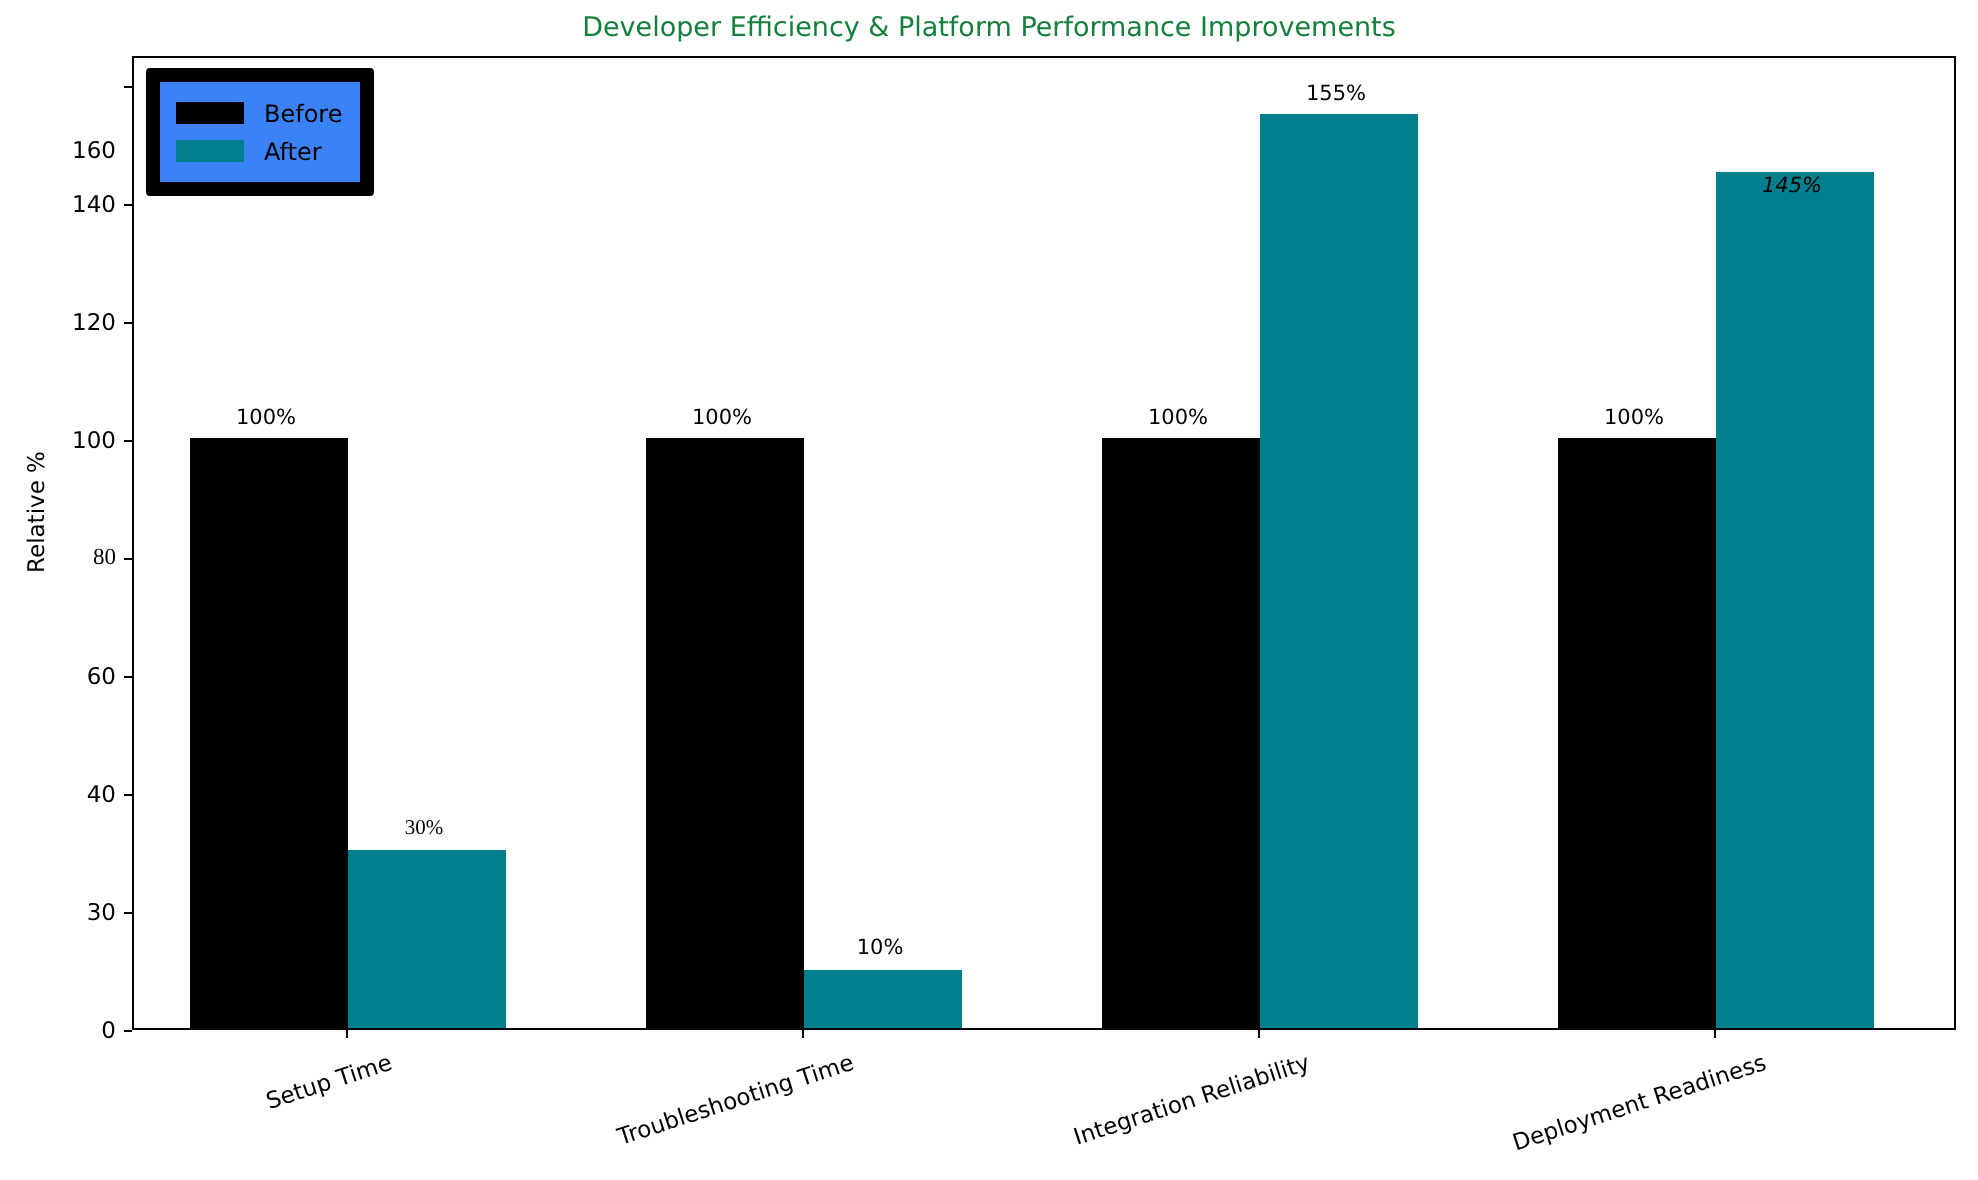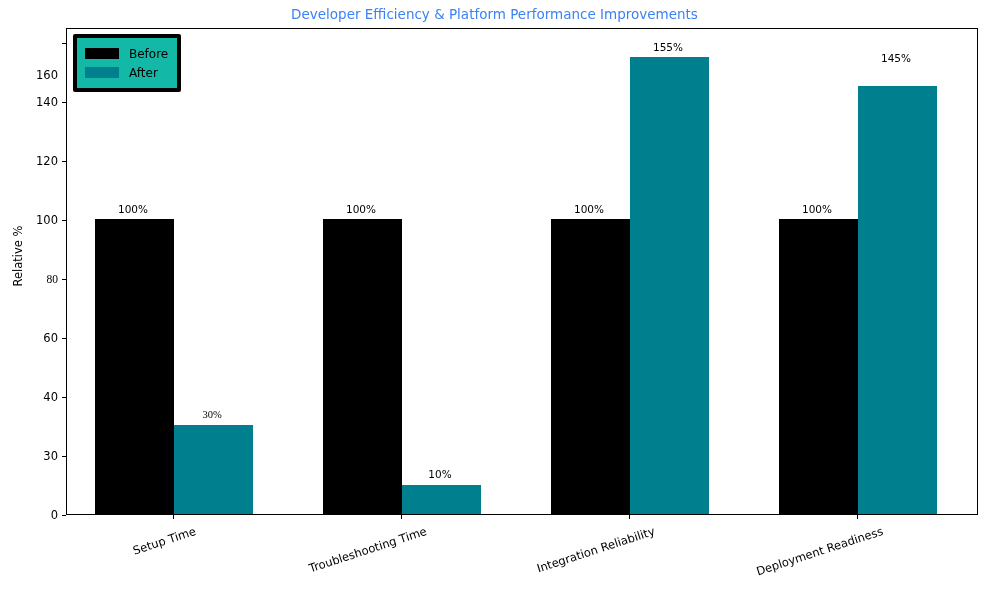--- a/index.html
+++ b/index.html
@@ -19,21 +19,21 @@
     height: 590px;
     background: #ffffff;
   }
   #chart-title {
     position: absolute;
     left: 0;
     top: 6px;
     width: 989px;
     text-align: center;
     font-size: 13.5px;
-    color: #3b82f6;
+    color: #15803d;
     letter-spacing: 0px;
   }
   
   #plot-area {
     position: absolute;
     left: 66px;
     top: 28px;
     width: 912px;
     height: 487px;
     border: 1.1px solid #000000;
@@ -107,22 +107,22 @@
     white-space: nowrap;
     transform: rotate(-18deg);
     transform-origin: right top;
     text-align: right;
   }
   
   #legend {
     position: absolute;
     left: 73px;
     top: 34px;
-    border: 4px solid #000000;
-    background: #14b8a6;
+    border: 7px solid #000000;
+    background: #3b82f6;
     border-radius: 2px;
     padding: 6px 9px 6px 8px;
     box-sizing: border-box;
   }
   .legend-row {
     display: flex;
     align-items: center;
     height: 19px;
   }
   .legend-swatch {
@@ -174,21 +174,21 @@
       <div class="bar-label" style="left: 133px; top: 202.848px;">100%</div>
       <div class="bar-label" style="left: 212px; top: 409.455px; font-family: Liberation Serif, serif;">30%</div>
       <div class="xtick-label" style="left: 422.5px; transform-origin: right top; margin-left: -121.455px;">Troubleshooting Time</div>
       <div class="bar-label" style="left: 361px; top: 202.848px;">100%</div>
       <div class="bar-label" style="left: 440px; top: 468.485px;">10%</div>
       <div class="xtick-label" style="left: 650.5px; transform-origin: right top; margin-left: -121.514px;">Integration Reliability</div>
       <div class="bar-label" style="left: 589px; top: 202.848px;">100%</div>
       <div class="bar-label" style="left: 668px; top: 40.5152px;">155%</div>
       <div class="xtick-label" style="left: 878.5px; transform-origin: right top; margin-left: -130.282px;">Deployment Readiness</div>
       <div class="bar-label" style="left: 817px; top: 202.848px;">100%</div>
-      <div class="bar-label" style="left: 896px; top: 52px;">145%</div>
+      <div class="bar-label" style="left: 896px; top: 87px; font-style: italic;">145%</div>
     </div>
 
   <div id="legend">
     <div class="legend-row">
       <span class="legend-swatch" style="background: rgb(0, 0, 0);"></span>
       <span class="legend-text">Before</span>
     </div>
     <div class="legend-row">
       <span class="legend-swatch" style="background: rgb(0, 127, 142);"></span>
       <span class="legend-text">After</span>

